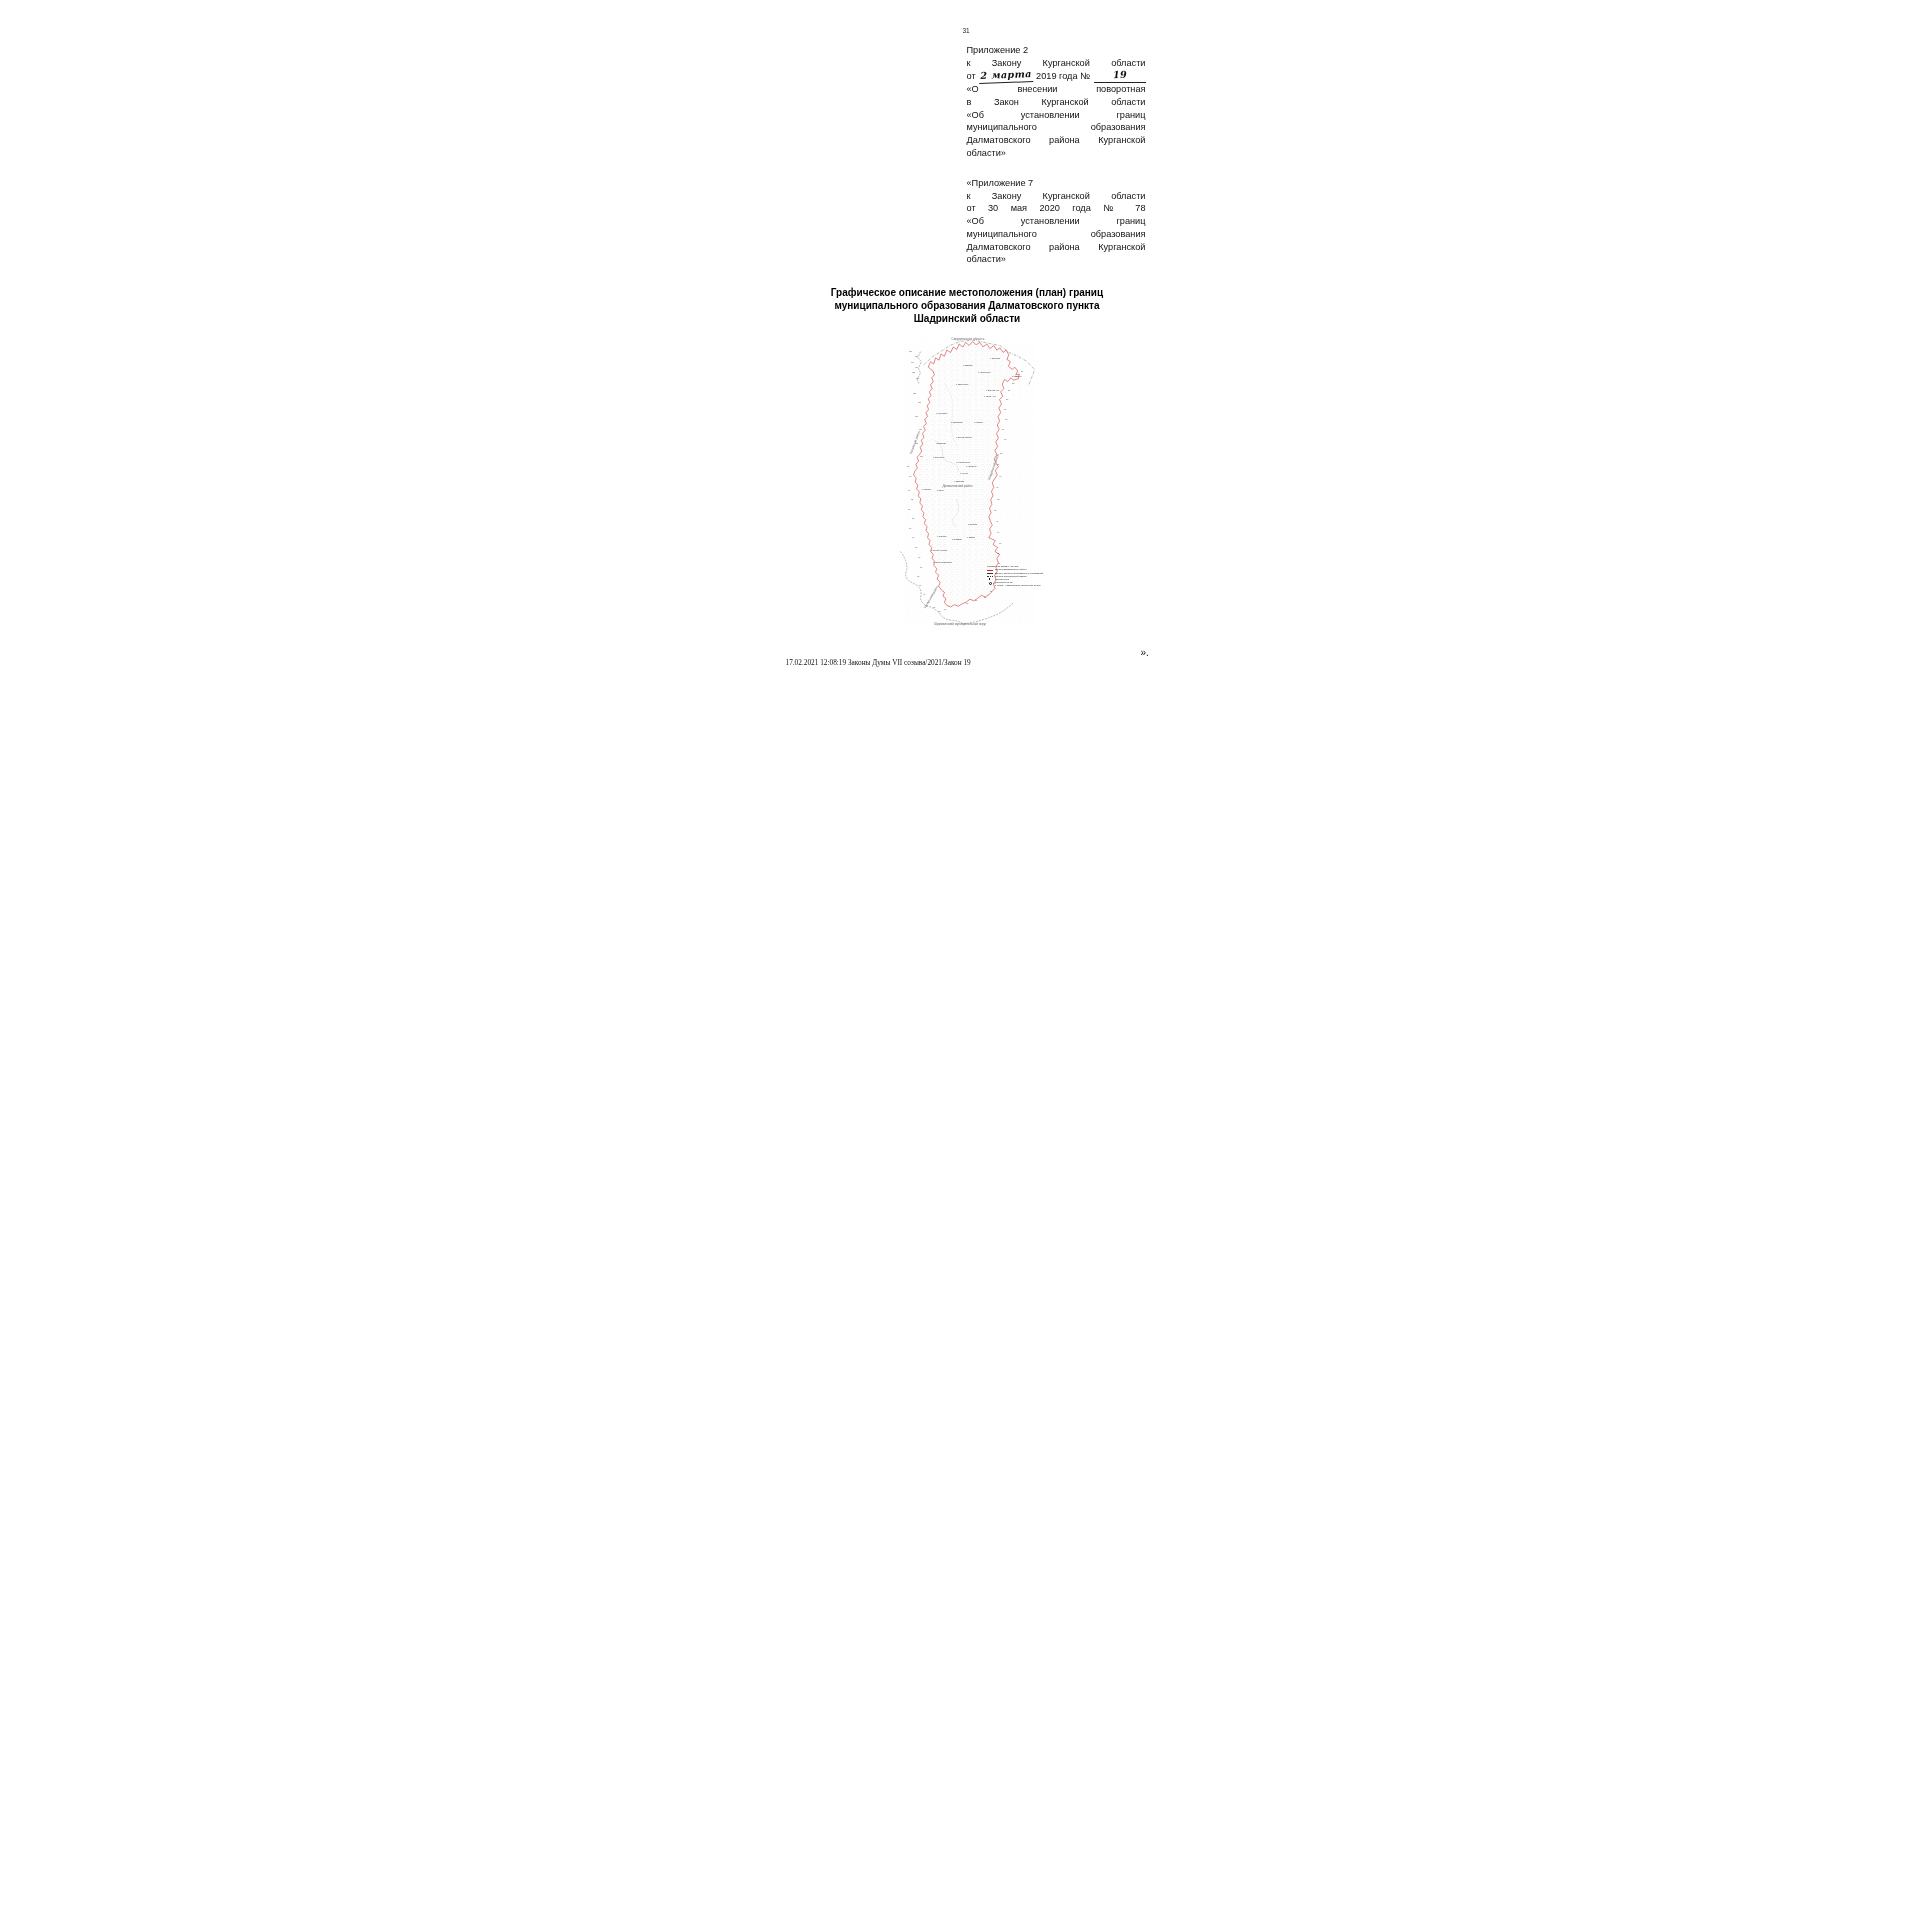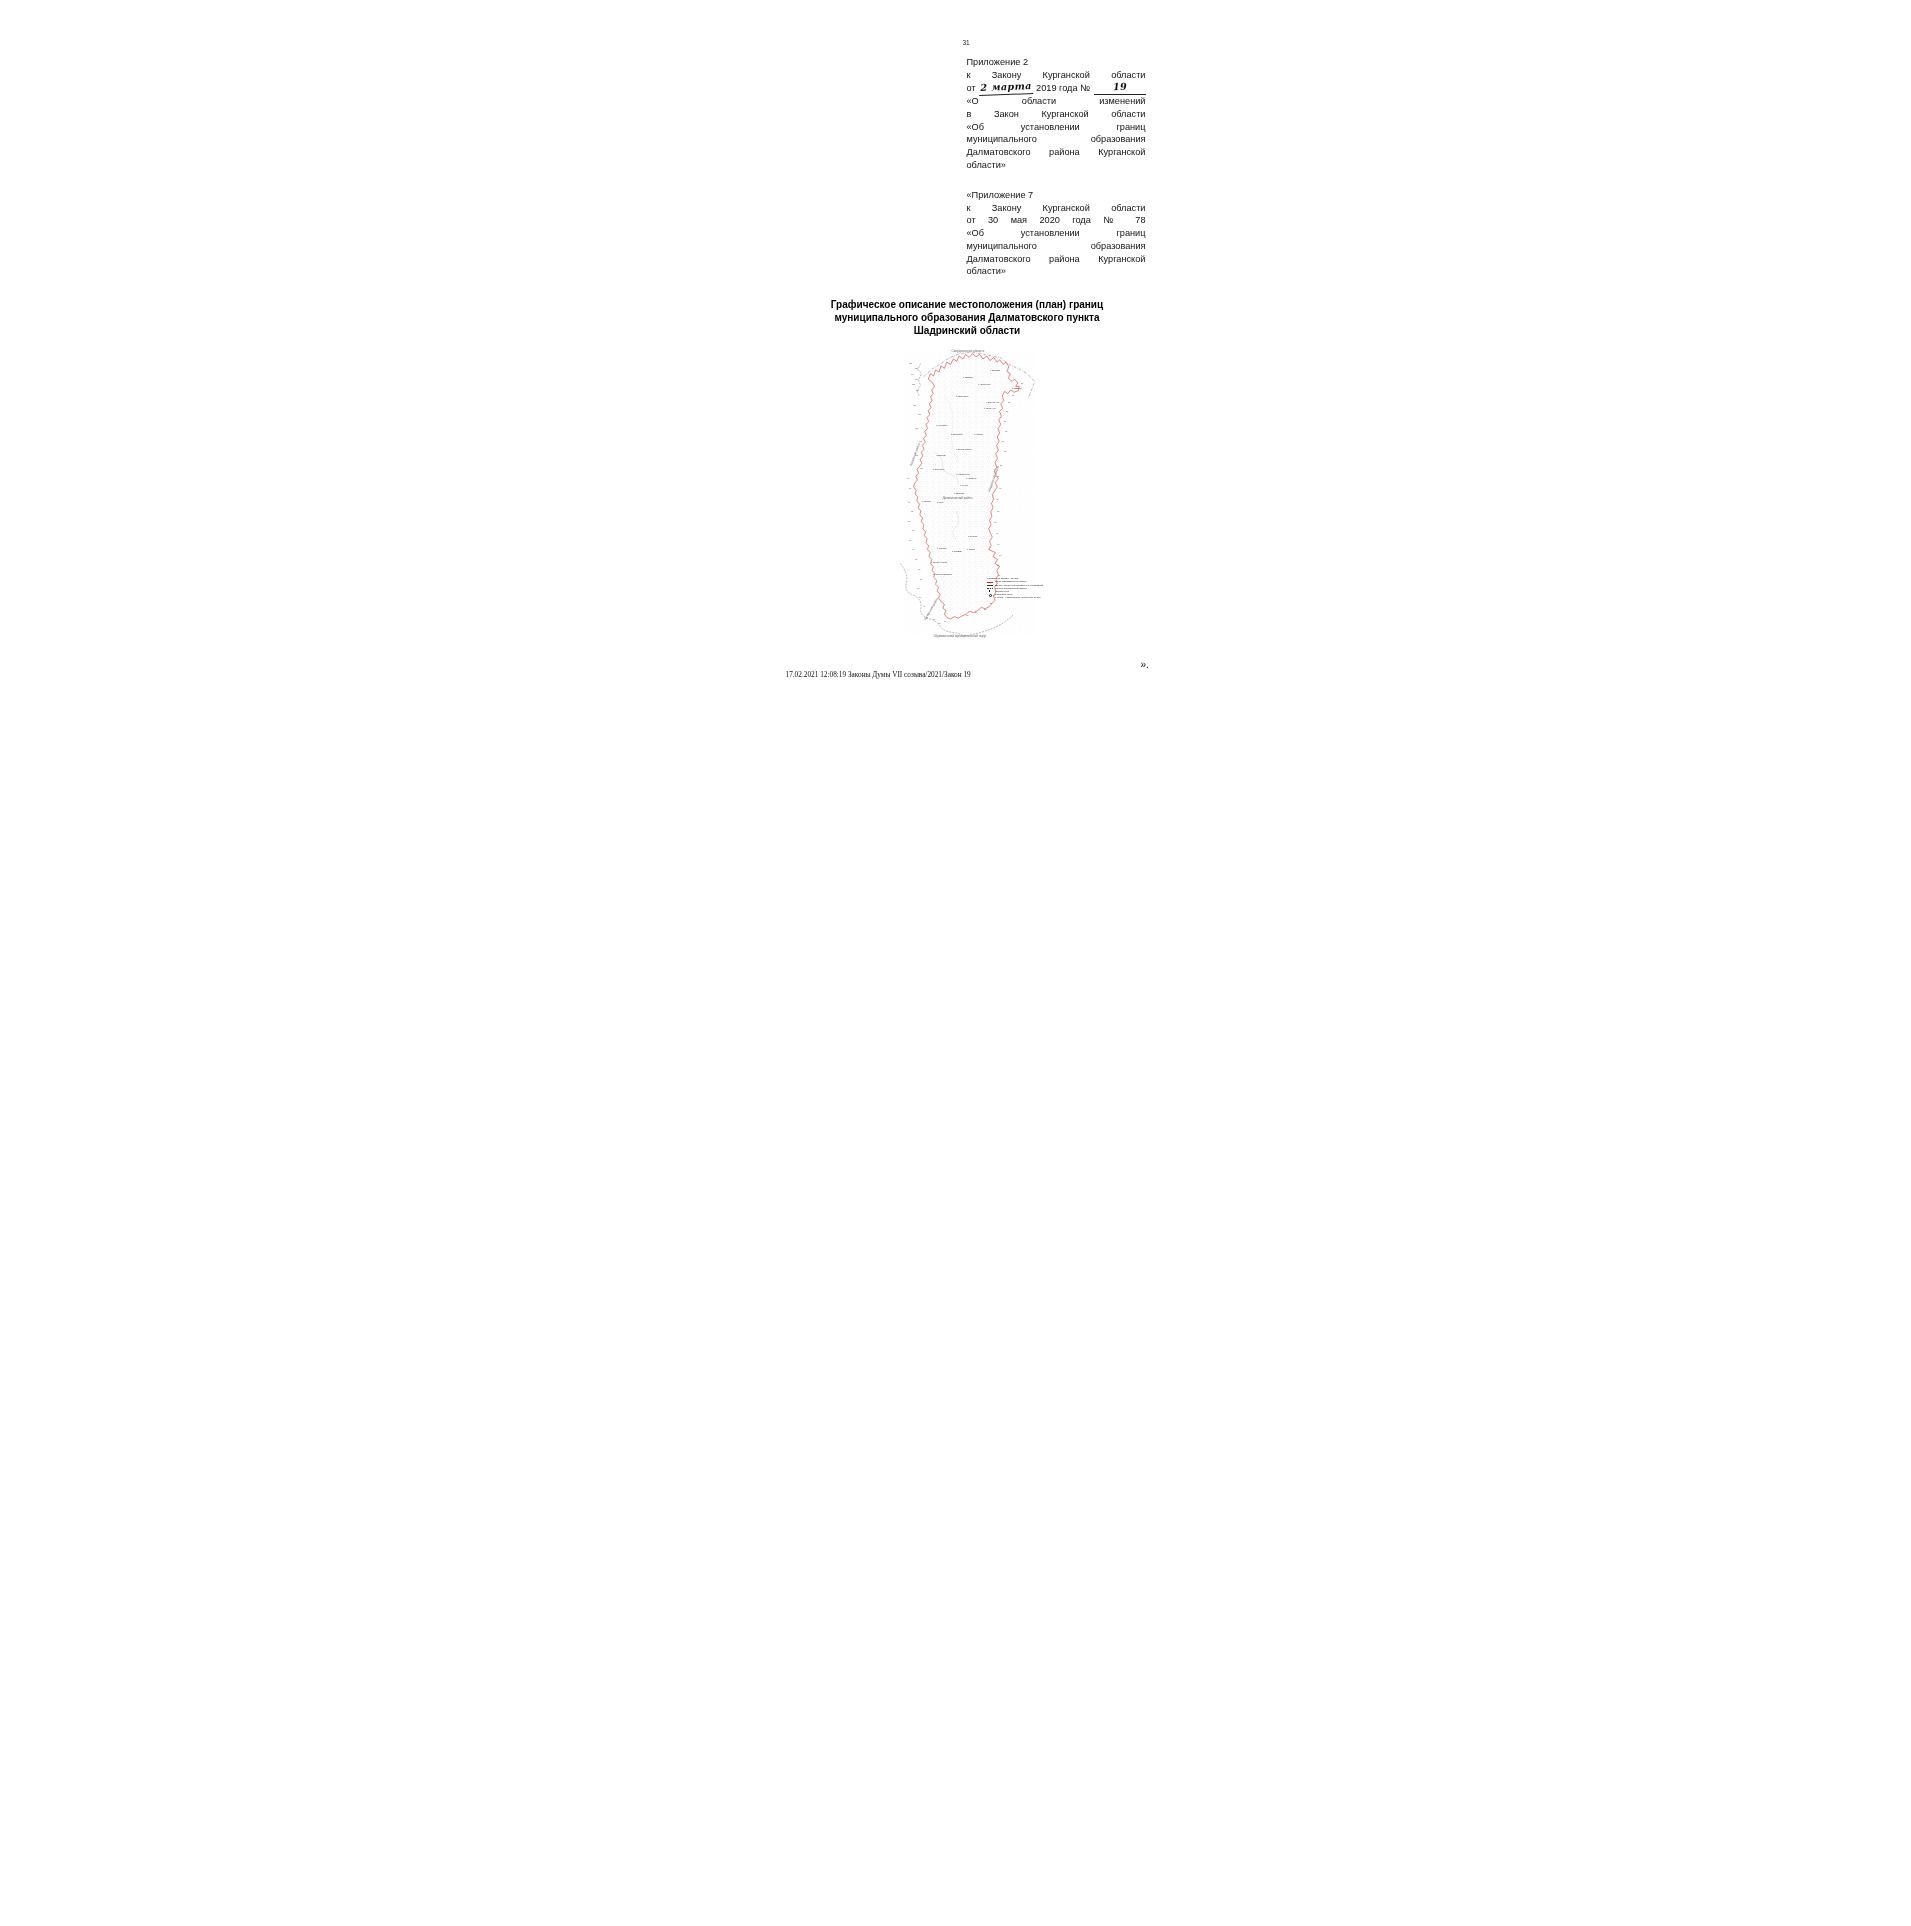--- a/index.html
+++ b/index.html
@@ -1,16 +1,16 @@
 <!DOCTYPE html>
 <html style="font-size:6.2px"><head>
 <meta charset="utf-8">
 <style>
   html,body{margin:0;padding:0;background:#ffffff;}
-  .page{position:relative;width:478px;height:676px;margin:12px auto;background:#fff;
+  .page{position:relative;width:478px;height:676px;margin:0 auto;background:#fff;
         font-family:"Liberation Sans",sans-serif;color:#1a1a1a;overflow:hidden;}
   .page-number{position:absolute;top:27px;left:246px;font-size:6.5px;color:#222;}
   .appendix{position:absolute;left:250px;width:179px;font-size:9.2px;line-height:12.7px;color:#111;}
   .ap1{top:44px;}
   .ap2{top:177px;}
   .ln{white-space:nowrap;}
   .jln{text-align:justify;text-align-last:justify;}
   .lln{text-align:left;}
   .date-line{display:flex;align-items:flex-end;}
   .hand{font-family:"DejaVu Serif",serif;font-style:italic;font-weight:600;letter-spacing:0.4px;}
@@ -50,21 +50,21 @@
 
   <div class="appendix ap1">
     <div class="ln lln">Приложение 2</div>
     <div class="ln jln">к Закону Курганской области</div>
     <div class="ln date-line">
       <span>от</span>
       <span class="hand hand-date">2 марта</span>
       <span>2019 года №</span>
       <span class="hand-num-wrap"><span class="hand hand-num">19</span></span>
     </div>
-    <div class="ln jln">«О области изменений</div>
+    <div class="ln jln">«О внесении поворотная</div>
     <div class="ln jln">в Закон Курганской области</div>
     <div class="ln jln">«Об установлении границ</div>
     <div class="ln jln">муниципального образования</div>
     <div class="ln jln">Далматовского района Курганской</div>
     <div class="ln lln">области»</div>
   </div>
 
   <div class="appendix ap2">
     <div class="ln lln">«Приложение 7</div>
     <div class="ln jln">к Закону Курганской области</div>

